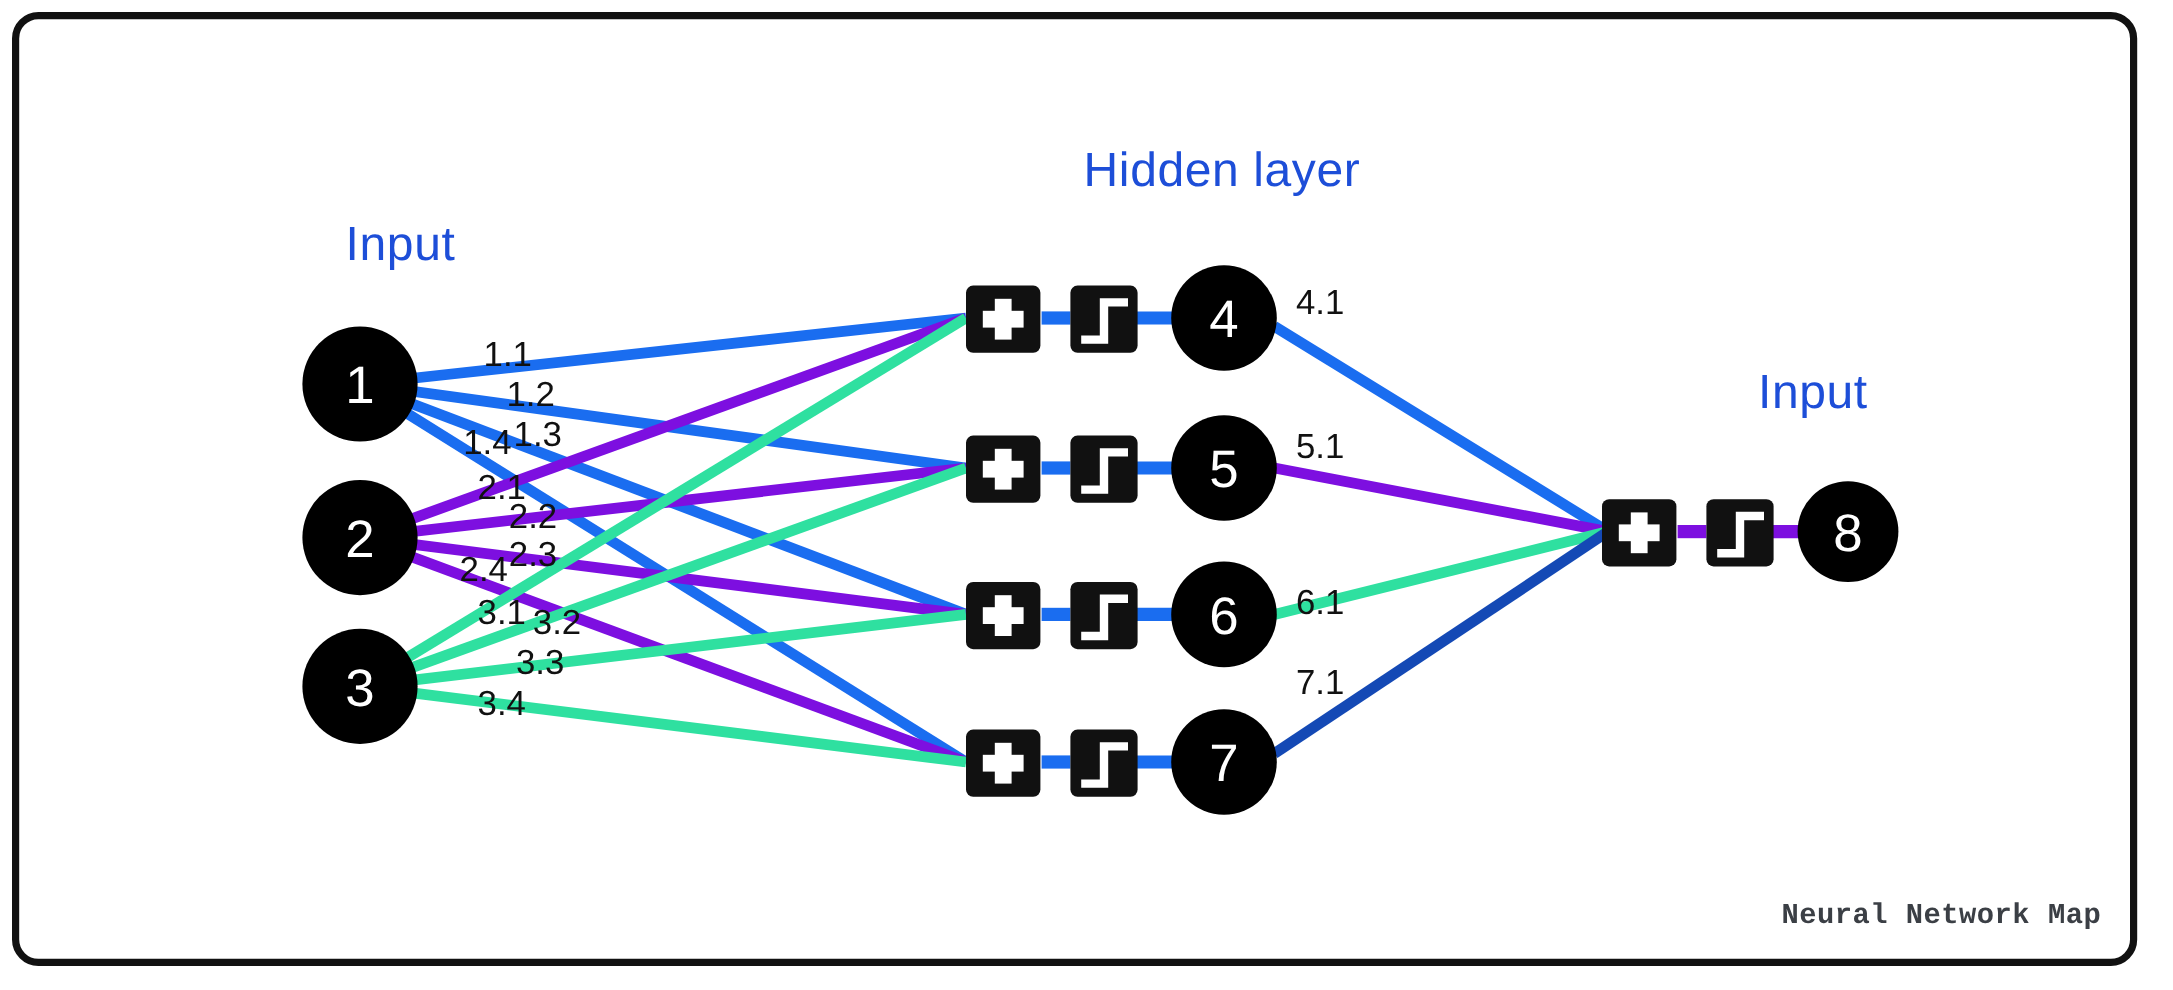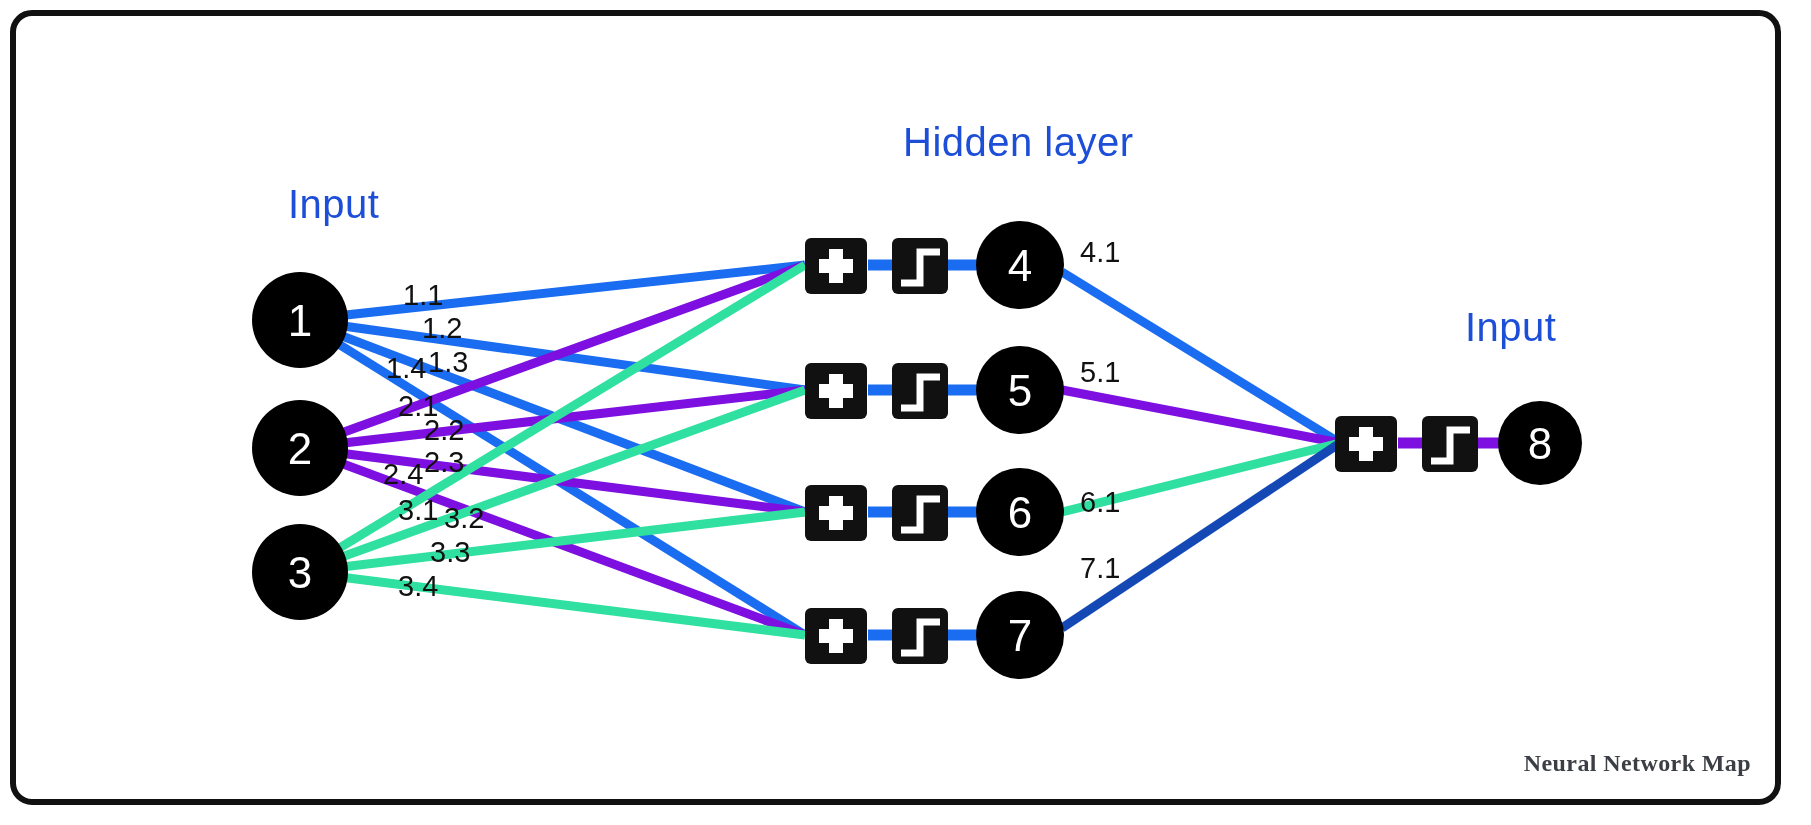--- a/index.html
+++ b/index.html
@@ -44,21 +44,21 @@
     letter-spacing: 0.5px;
     white-space: nowrap;
   }
   #title-input { left: 248px; top: 182px; margin-left: 40px; }
   #title-hidden { left: 903px; top: 120px; }
   #title-output { left: 1465px; top: 305px; }
   .caption {
     position: absolute;
     right: 60px;
     bottom: 48px;
-    font-family: Liberation Serif, serif;
+    font-family: Liberation Mono, monospace;
     font-size: 24px;
     font-weight: 700;
     color: #3b3f45;
     letter-spacing: 0.4px;
     white-space: nowrap;
   }
   .node-text {
     font-family: "Liberation Sans", sans-serif;
     font-size: 44px;
     font-weight: 400;

